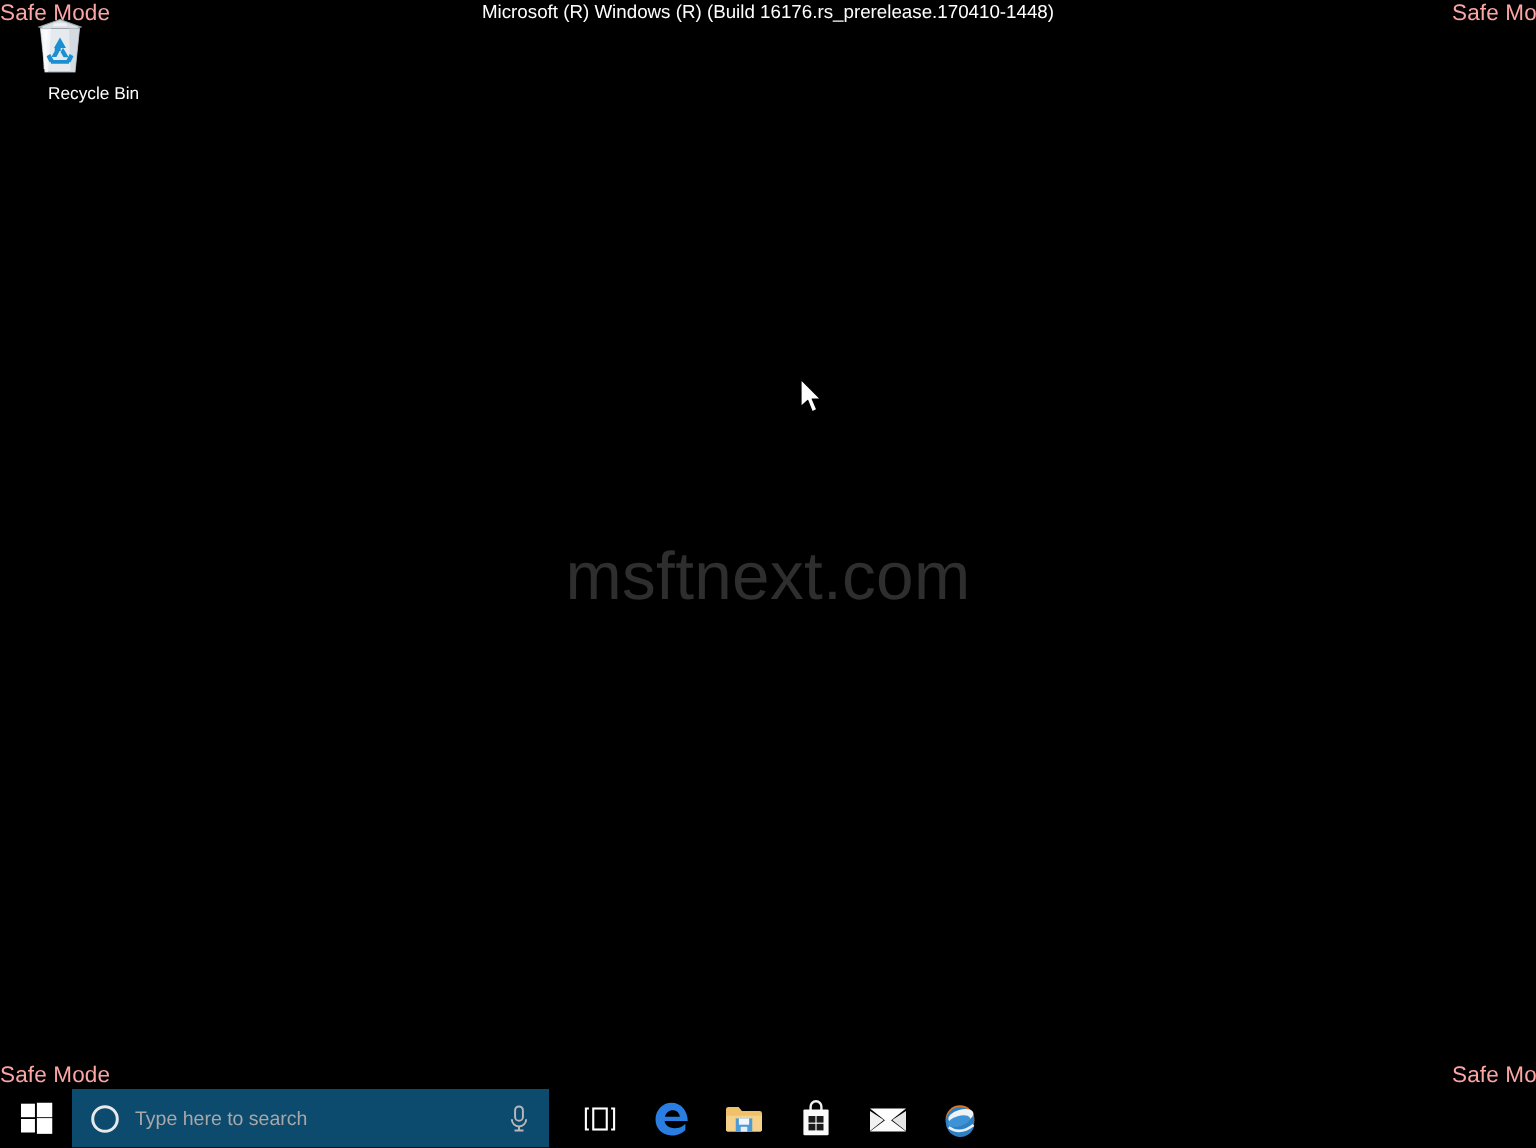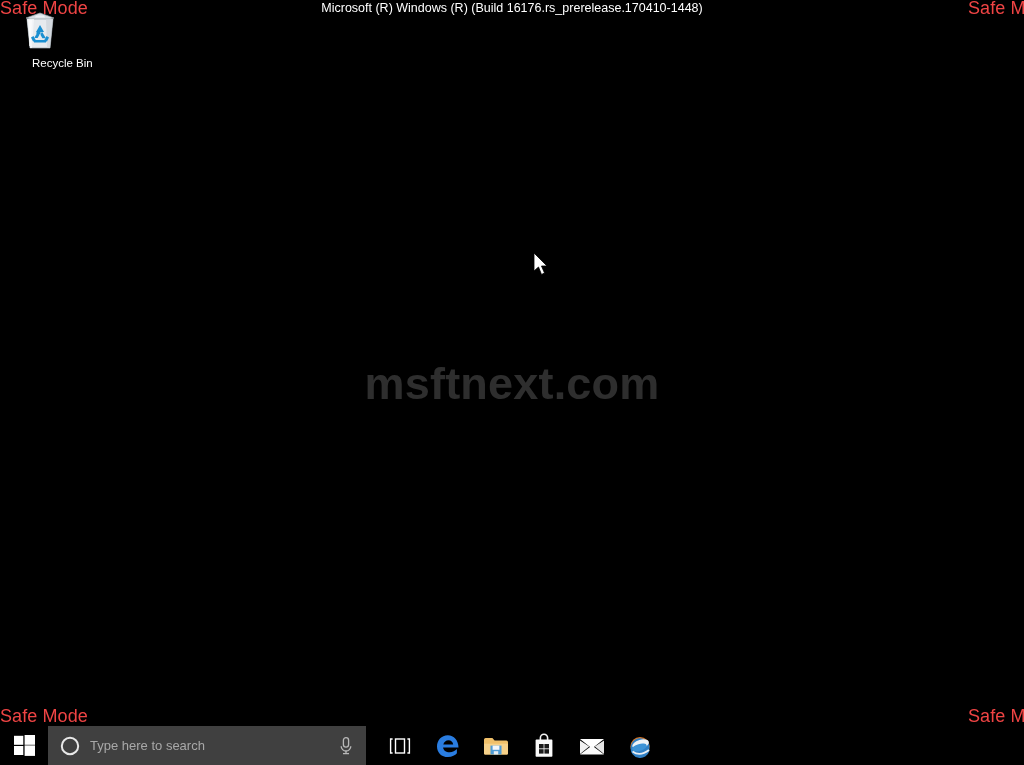--- a/index.html
+++ b/index.html
@@ -22,22 +22,22 @@
     position: absolute;
     left: 0; top: 0;
     width: 1024px;
     height: 726px;
     background: #000000;
   }
 
   
   .safe-label {
     position: absolute;
-    color: #ef4444;
-    font-size: 18px;
+    color: #fca5a5;
+    font-size: 15px;
     line-height: 15px;
     letter-spacing: 0.1px;
     white-space: nowrap;
     user-select: none;
     text-align: right;
   }
   #safe-tl { left: 0px;  top: 1px; }
   #safe-tr { left: 968px; top: 1px; }
   #safe-bl { left: 0px;  top: 709px; }
   #safe-br { left: 968px; top: 709px; }
@@ -58,21 +58,21 @@
 
   
   #watermark {
     position: absolute;
     top: 359px;
     left: 0;
     width: 1024px;
     text-align: center;
     color: #2e2e2e;
     font-size: 45px;
-    font-weight: 700;
+    font-weight: 400;
     letter-spacing: 0.2px;
     line-height: 50px;
     user-select: none;
   }
 
   
   #recycle-bin {
     position: absolute;
     left: 4px;
     top: 6px;
@@ -125,21 +125,21 @@
     display: flex;
     align-items: center;
     justify-content: center;
     flex: none;
   }
 
   
   #search-box {
     width: 318px;
     height: 39px;
-    background: #404040;
+    background: #0c4a6e;
     display: flex;
     align-items: center;
     flex: none;
     position: relative;
   }
   #cortana-ring {
     margin-left: 12px;
     flex: none;
   }
   #search-input-text {

